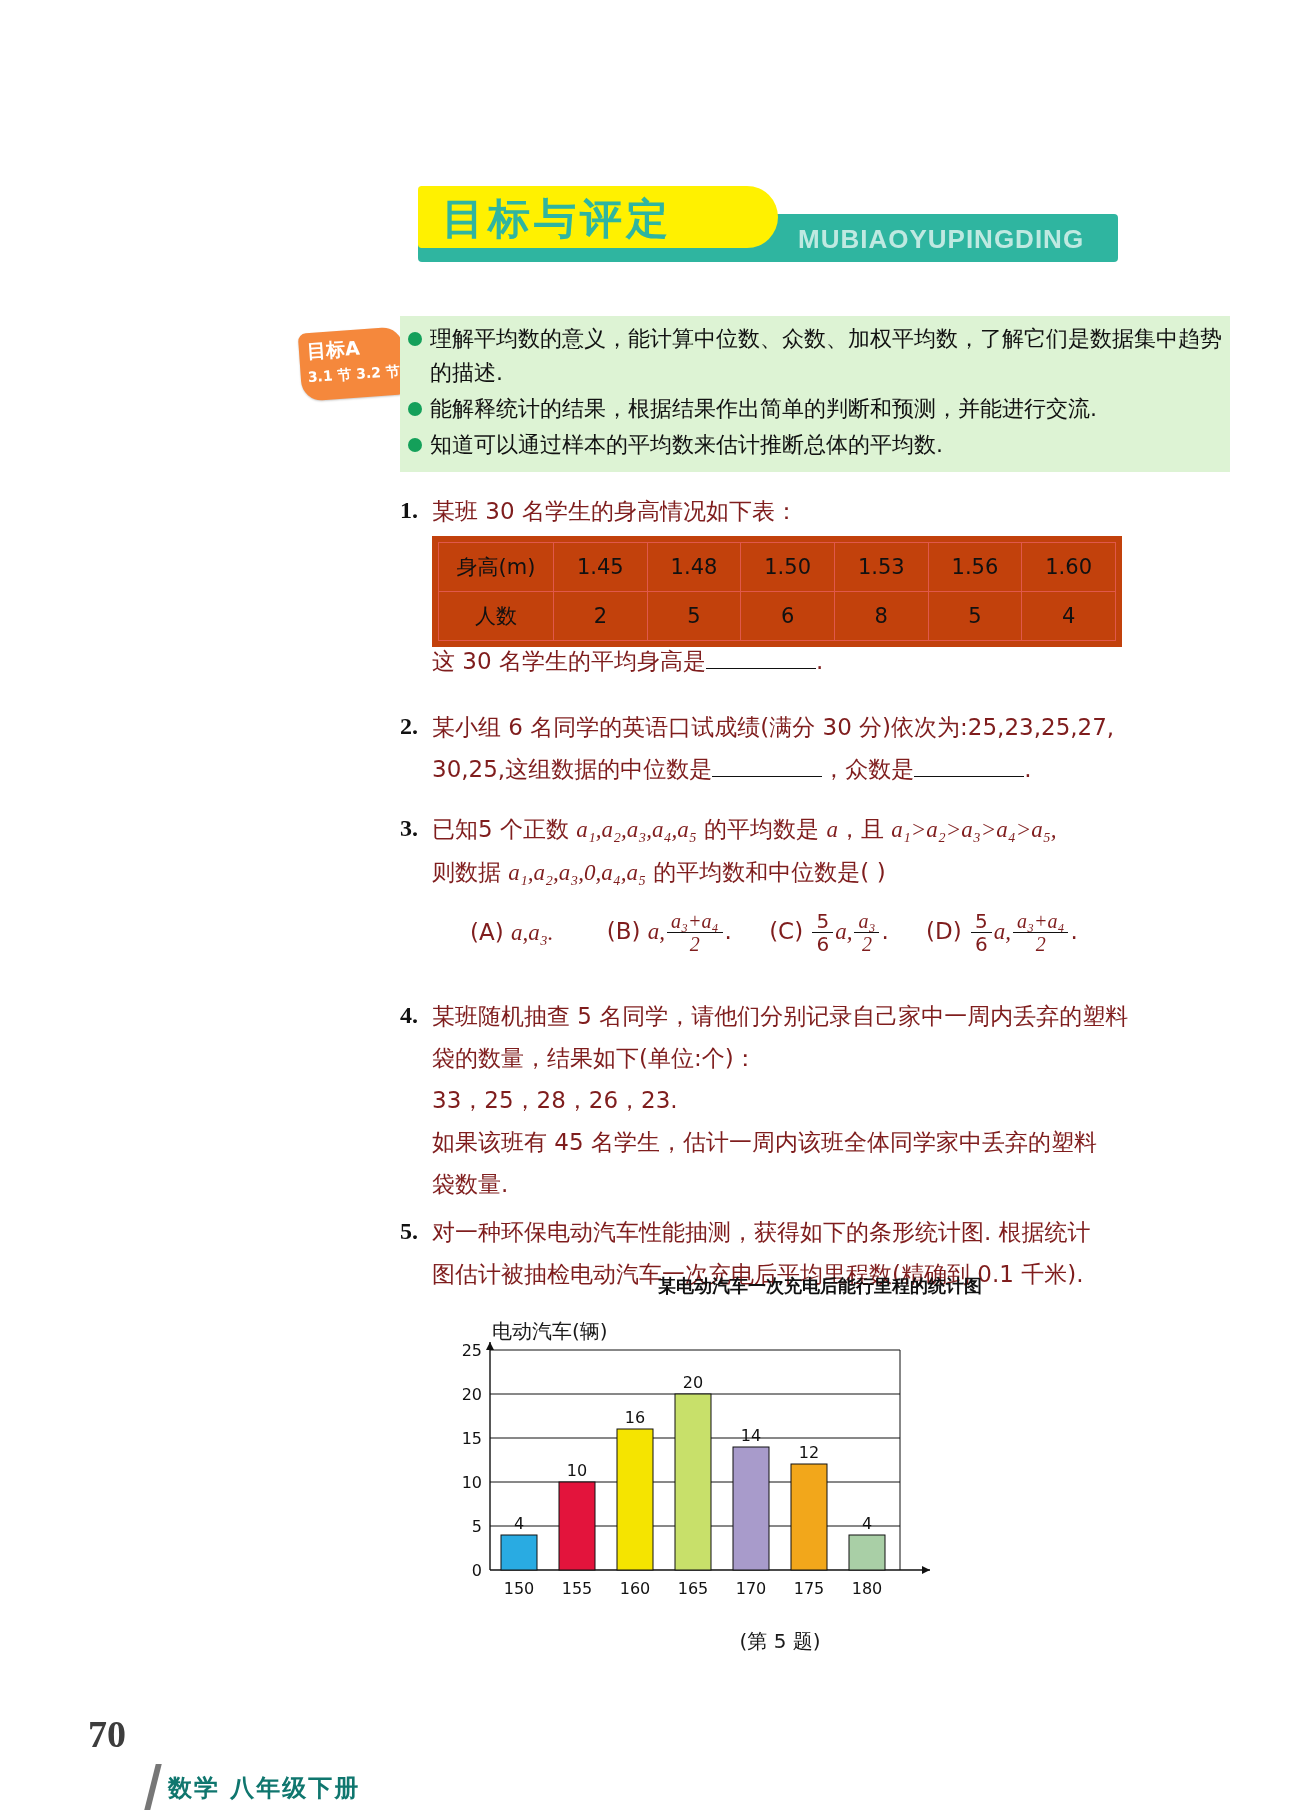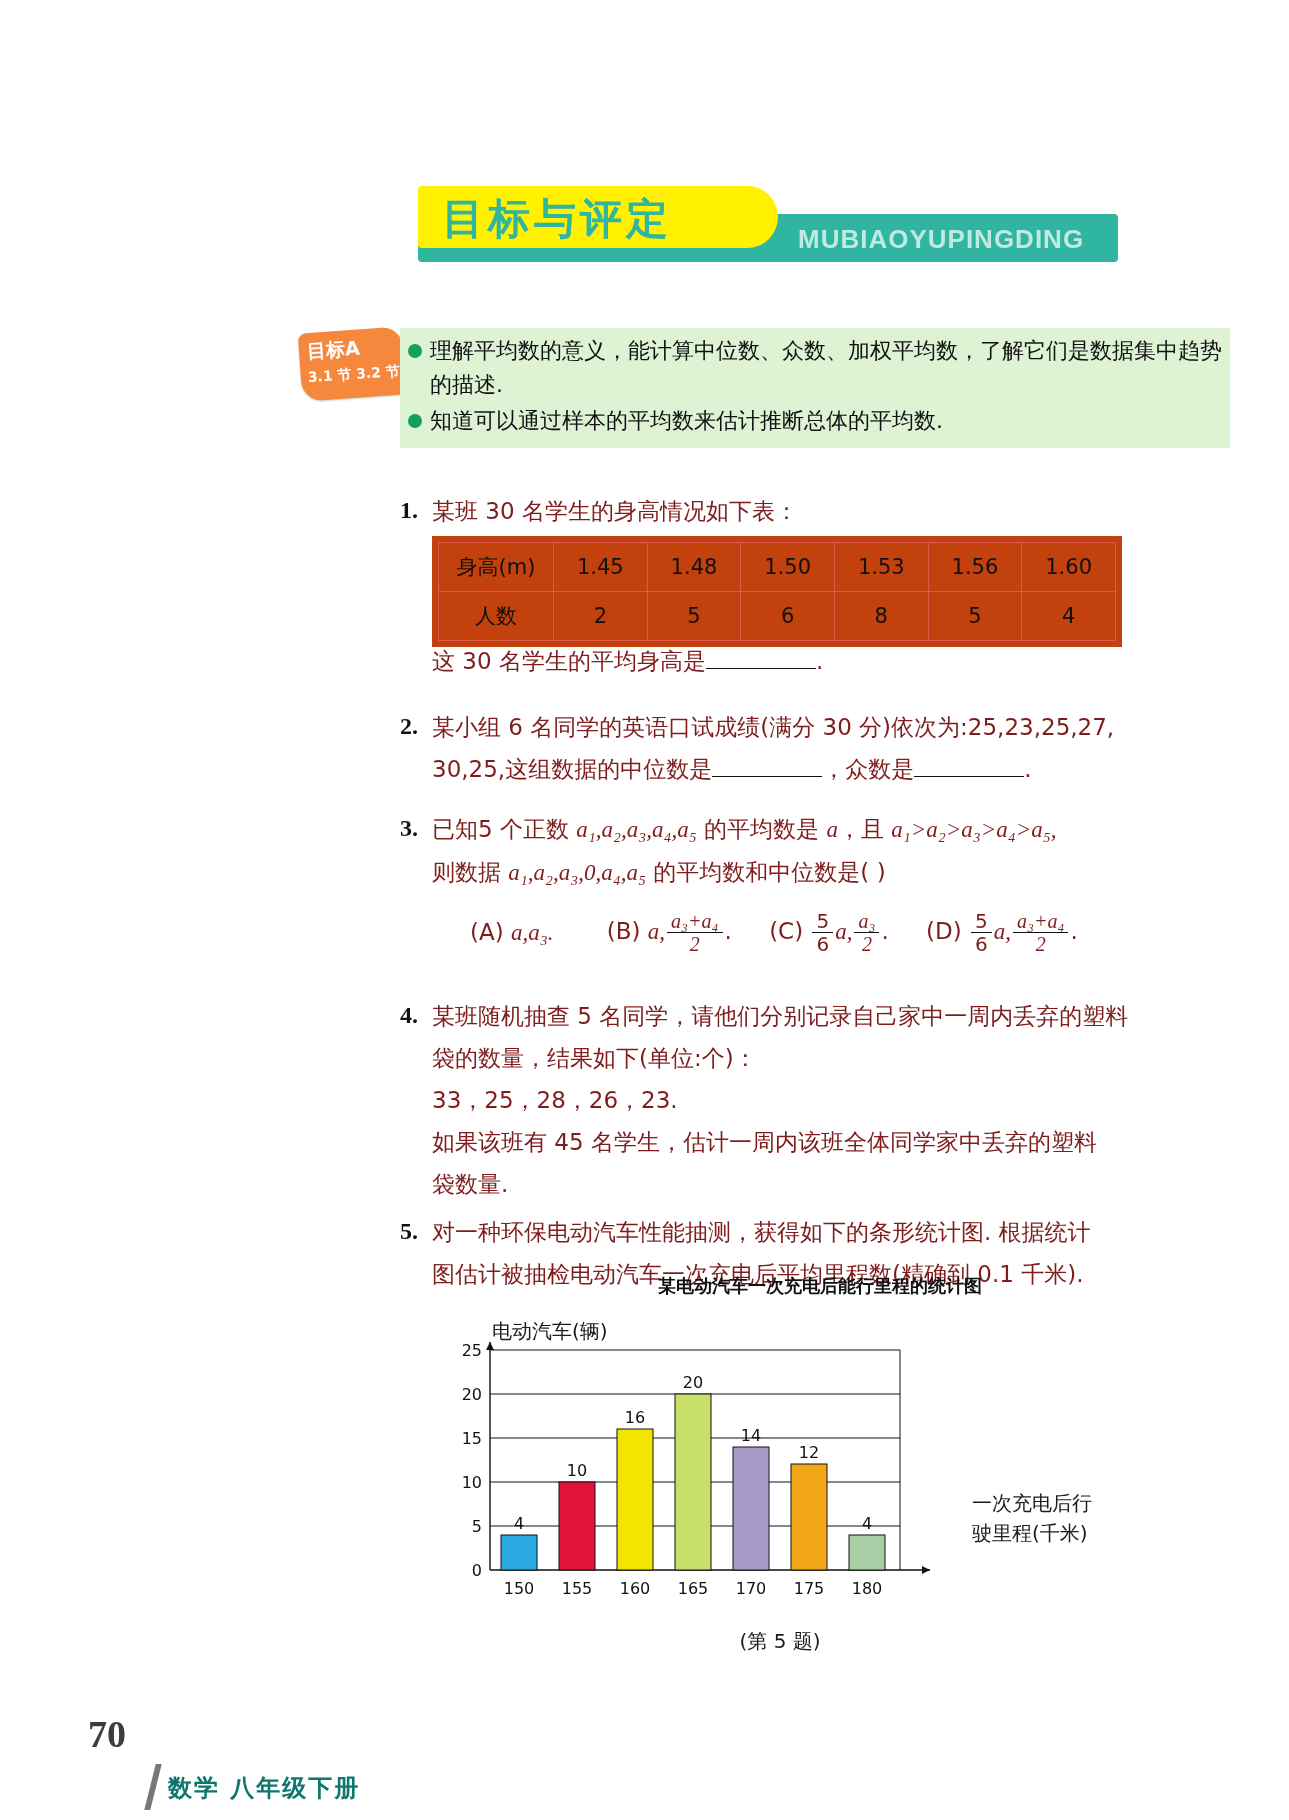--- a/index.html
+++ b/index.html
@@ -94,21 +94,21 @@
     font-family: "DejaVu Sans", sans-serif;
     font-size: 14px;
     font-weight: bold;
     color: #ffffff;
   }
 
   
   .objectives {
     position: absolute;
     left: 400px;
-    top: 328px;
+    top: 316px;
     width: 830px;
     background: #ddf3d4;
     padding: 6px 8px 8px 8px;
     box-sizing: border-box;
   }
   .obj-item {
     display: flex;
     align-items: flex-start;
     font-family: "DejaVu Sans", sans-serif;
     font-size: 22px;
@@ -268,20 +268,24 @@
 
 <div class="goal-badge">
   <div class="g1">目标A</div>
   <div class="g2">3.1 节 3.2 节</div>
 </div>
 
 <div class="objectives">
   <div class="obj-item">
     <span class="obj-bullet"></span>
     <span class="obj-text">理解平均数的意义，能计算中位数、众数、加权平均数，了解它们是数据集中趋势的描述.</span>
+  </div>
+  <div class="obj-item">
+    <span class="obj-bullet"></span>
+    <span class="obj-text">能解释统计的结果，根据结果作出简单的判断和预测，并能进行交流.</span>
   </div>
   <div class="obj-item">
     <span class="obj-bullet"></span>
     <span class="obj-text">知道可以通过样本的平均数来估计推断总体的平均数.</span>
   </div>
 </div>
 
 <div class="qnum" style="left:400px; top:497px;">1.</div>
 <div class="q" style="left:432px; top:490px; width:760px;">某班 30 名学生的身高情况如下表：</div>
 
@@ -362,24 +366,20 @@
 
 <div class="qnum" style="left:400px; top:1218px;">5.</div>
 <div class="q" style="left:432px; top:1211px; width:800px;">
   <span class="qbody">对一种环保电动汽车性能抽测，获得如下的条形统计图. 根据统计</span>
   <span class="qbody">图估计被抽检电动汽车一次充电后平均里程数(精确到 0.1 千米).</span>
 </div>
 
 <div class="chart-area">
   <div class="chart-title">某电动汽车一次充电后能行里程的统计图</div>
   <div class="ylabel">电动汽车(辆)</div>
-  <div class="xlabel">
-    <span>一次充电后行</span><br>
-    <span>驶里程(千米)</span>
-  </div>
 
   <svg width="560" height="290" viewBox="0 0 560 290" style="position:absolute; left:0; top:10px;">
 
     <g stroke="#111" stroke-width="1.4" fill="none">
       <line x1="60" y1="250" x2="500" y2="250"></line>
       <line x1="60" y1="250" x2="60" y2="22"></line>
       <polygon points="500,250 492,246 492,254" fill="#111" stroke="none"></polygon>
       <polygon points="60,22 56,30 64,30" fill="#111" stroke="none"></polygon>
     </g>
 

